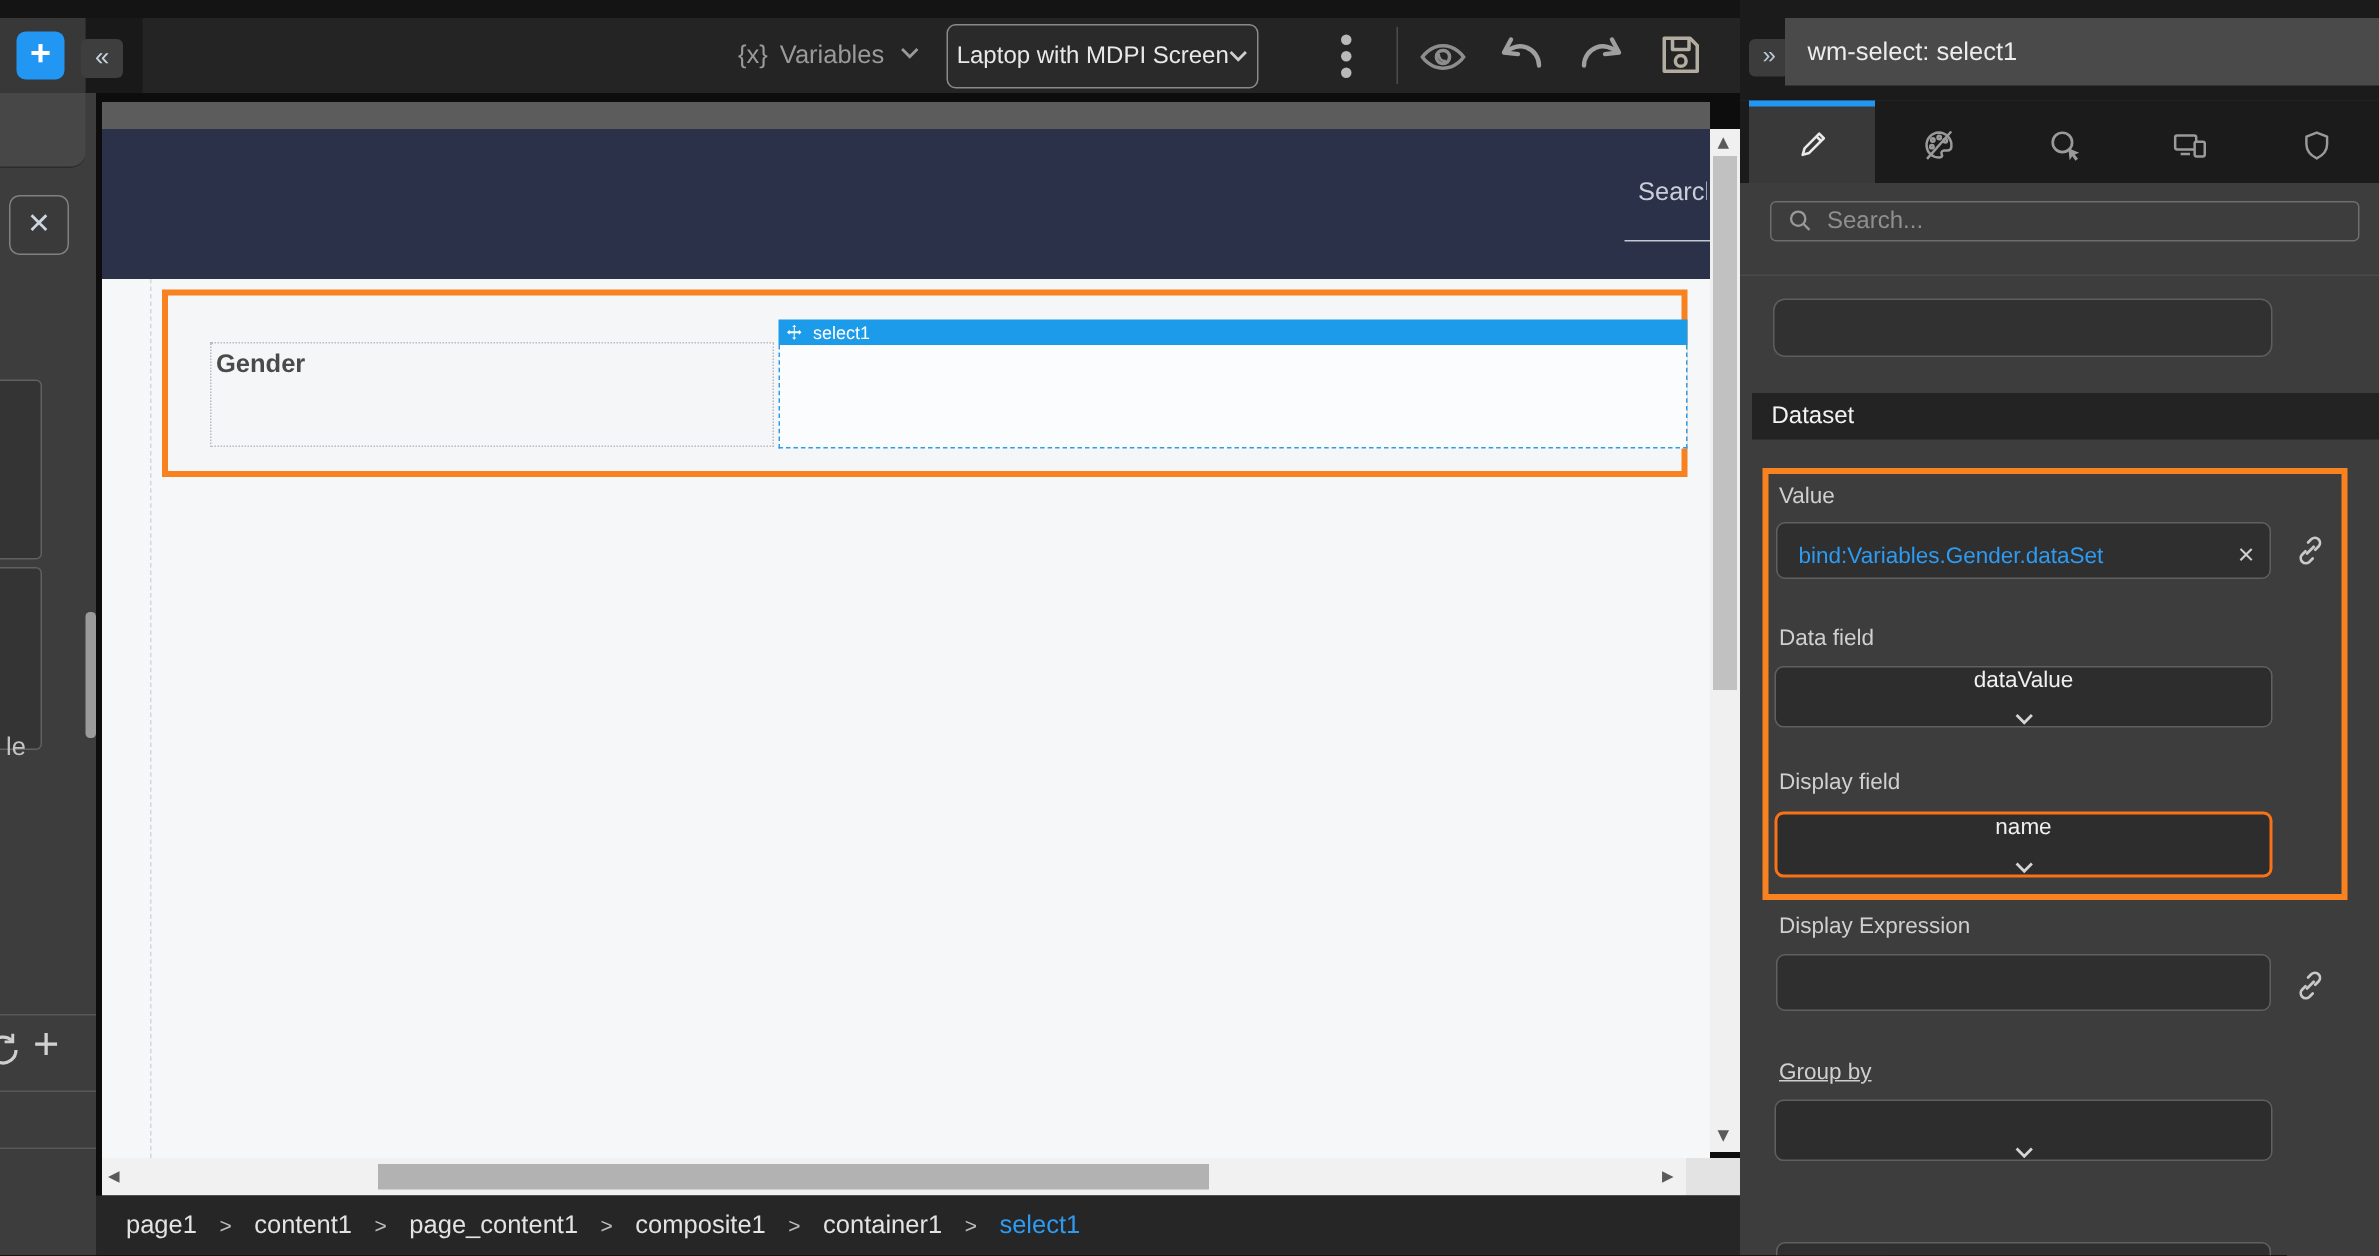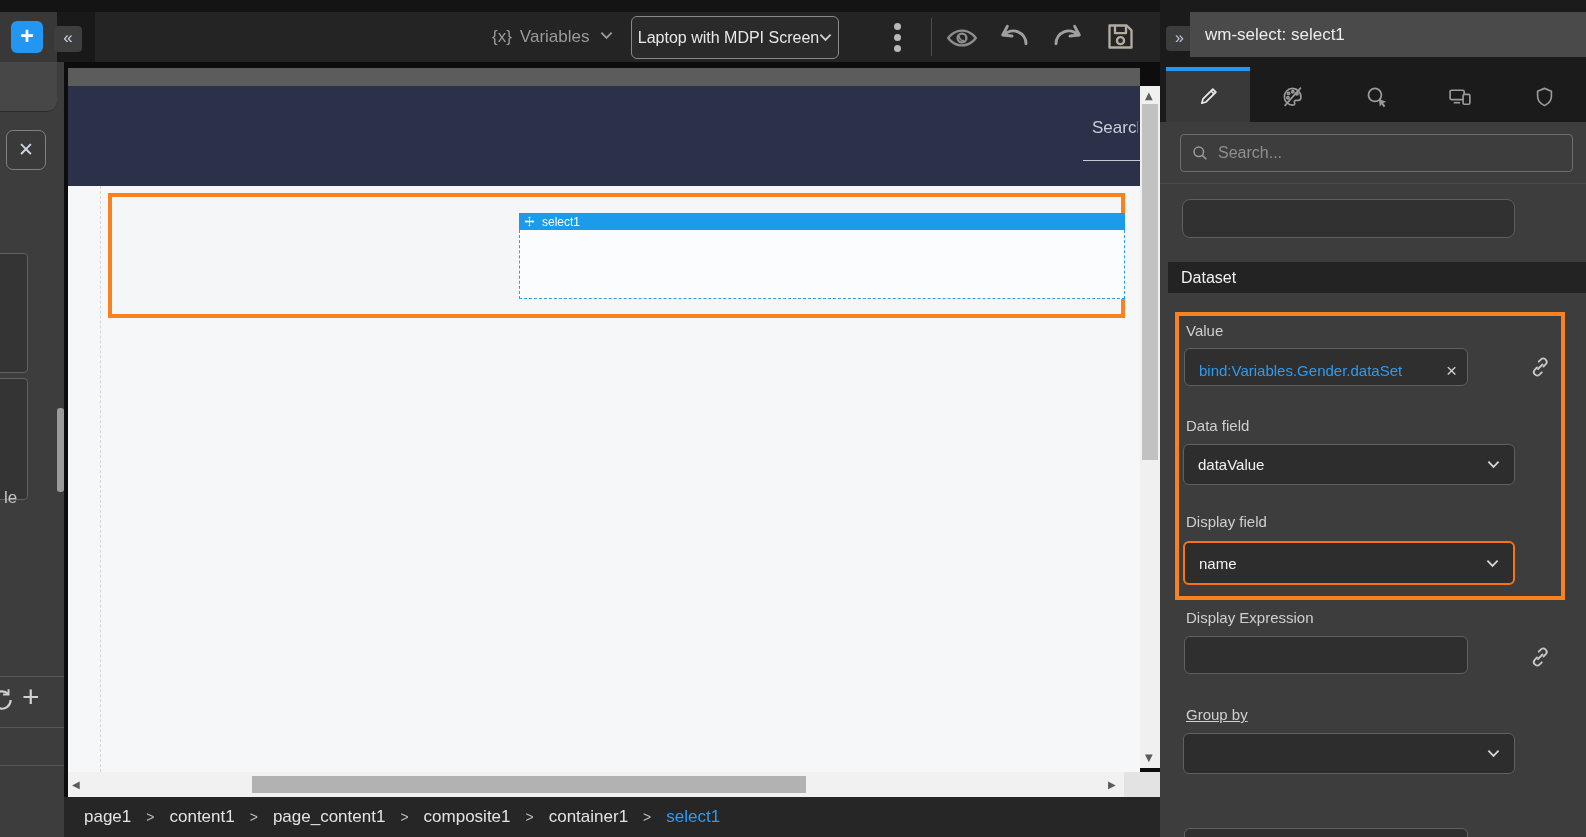--- a/index.html
+++ b/index.html
@@ -75,34 +75,34 @@
   
   .panel { left:1160px; top:0; width:426px; height:837px; background:#3d3d3d; }
   .panel-topblack { position:absolute; left:0; top:0; width:426px; height:67px; background:#1b1b1b; }
   .panel-expand { position:absolute; left:6px; top:26px; width:27px; height:25px; background:#3c3c3c; border-radius:4px;
                   color:#bcc9d7; font-size:16px; line-height:23px; text-align:center; }
   .panel-head { position:absolute; left:30px; top:12px; width:396px; height:45px; background:#4a4a4a;
                 display:flex; align-items:center; padding-left:15px; color:#ececec; font-size:17px; }
   .ptabs { position:absolute; left:0px; top:67px; width:426px; height:55px; background:#1b1b1b; display:flex; padding-left:6px; }
   .ptab { flex:1; display:flex; align-items:center; justify-content:center; border-top:4px solid transparent; }
   .ptab.active { background:#393939; border-top:4px solid #2196f3; }
-  .psearch { position:absolute; left:20px; top:134px; width:393px; height:38px; border:1px solid #6e6e6e; border-radius:4px;
+  .psearch { position:absolute; left:20px; top:134px; width:393px; height:27px; border:1px solid #6e6e6e; border-radius:4px;
              display:flex; align-items:center; gap:9px; padding-left:11px; background:#3d3d3d; }
   .psearch input { background:transparent; border:none; outline:none; color:#cfcfcf; font-size:16px; width:330px; font-family:"Liberation Sans",sans-serif; }
   .psearch input::placeholder { color:#8f8f8f; }
   .pdivider { position:absolute; left:0; top:183px; width:426px; height:1px; background:#4b4b4b; }
   .empty-inp { position:absolute; left:22px; top:199px; width:333px; height:39px; background:#313131; border:1px solid #5e5e5e; border-radius:8px; }
   .dataset-bar { position:absolute; left:8px; top:262px; width:418px; height:31px; background:#232323;
                  display:flex; align-items:center; padding-left:13px; color:#f2f2f2; font-size:16px; }
   .orange-group { position:absolute; left:15px; top:312px; width:390px; height:288px; border:4px solid #f8821f; }
   .flabel { position:absolute; left:26px; color:#cfcfcf; font-size:15px; }
-  .finput { position:absolute; left:24px; width:284px; height:38px; background:#2f2f2f; border:1px solid #606060; border-radius:6px;
+  .finput { position:absolute; left:24px; width:330px; height:38px; background:#2f2f2f; border:1px solid #606060; border-radius:6px;
             display:flex; align-items:center; padding:6px 10px 0 14px; }
   .fselect { position:absolute; left:23px; width:332px; height:41px; background:#2d2d2d; border:1px solid #606060; border-radius:6px;
-             display:flex; align-items:center; justify-content:space-between; padding:0 14px; color:#f0f0f0; font-size:15px; }
+             display:flex; align-items:center; justify-content:space-between; padding:0 14px; color:#f0f0f0; font-size:15px;flex-direction:column; }
   .fselect.focus { border:2px solid #f97316; height:44px; }
   .bind-text { color:#2e9bf2; font-size:15px; flex:1; white-space:nowrap; overflow:hidden; }
   .clear-x { color:#cfcfcf; font-size:19px; line-height:1; }
   .linkicon { position:absolute; left:368px; }
 
   svg { display:block; }
 </style>
 </head>
 <body>
 
@@ -191,20 +191,23 @@
   <div class="abs page-header">
     <div class="hdr-search">Search</div>
     <div class="hdr-underline"></div>
   </div>
 
   <div class="abs page-body"></div>
   <div class="abs page-dashline"></div>
 
   <div class="abs orange-box"></div>
 
+  <div class="abs gender-box">
+    <span class="gender-lbl">Gender</span>
+  </div>
 
   <div class="abs sel-widget">
     <div class="sel-head">
       <svg width="11" height="11" viewBox="0 0 24 24">
         <path d="M12 1l3 3.5h-2.2v6H18.8V8.3L22.5 12l-3.7 3.7v-2.2h-6.1v6H15L12 23l-3-3.5h2.2v-6H5.2v2.2L1.5 12l3.7-3.7v2.2h6.1v-6H9z" fill="#ffffff"></path>
       </svg>
       <span>select1</span>
     </div>
     <div class="sel-body"></div>
   </div>

